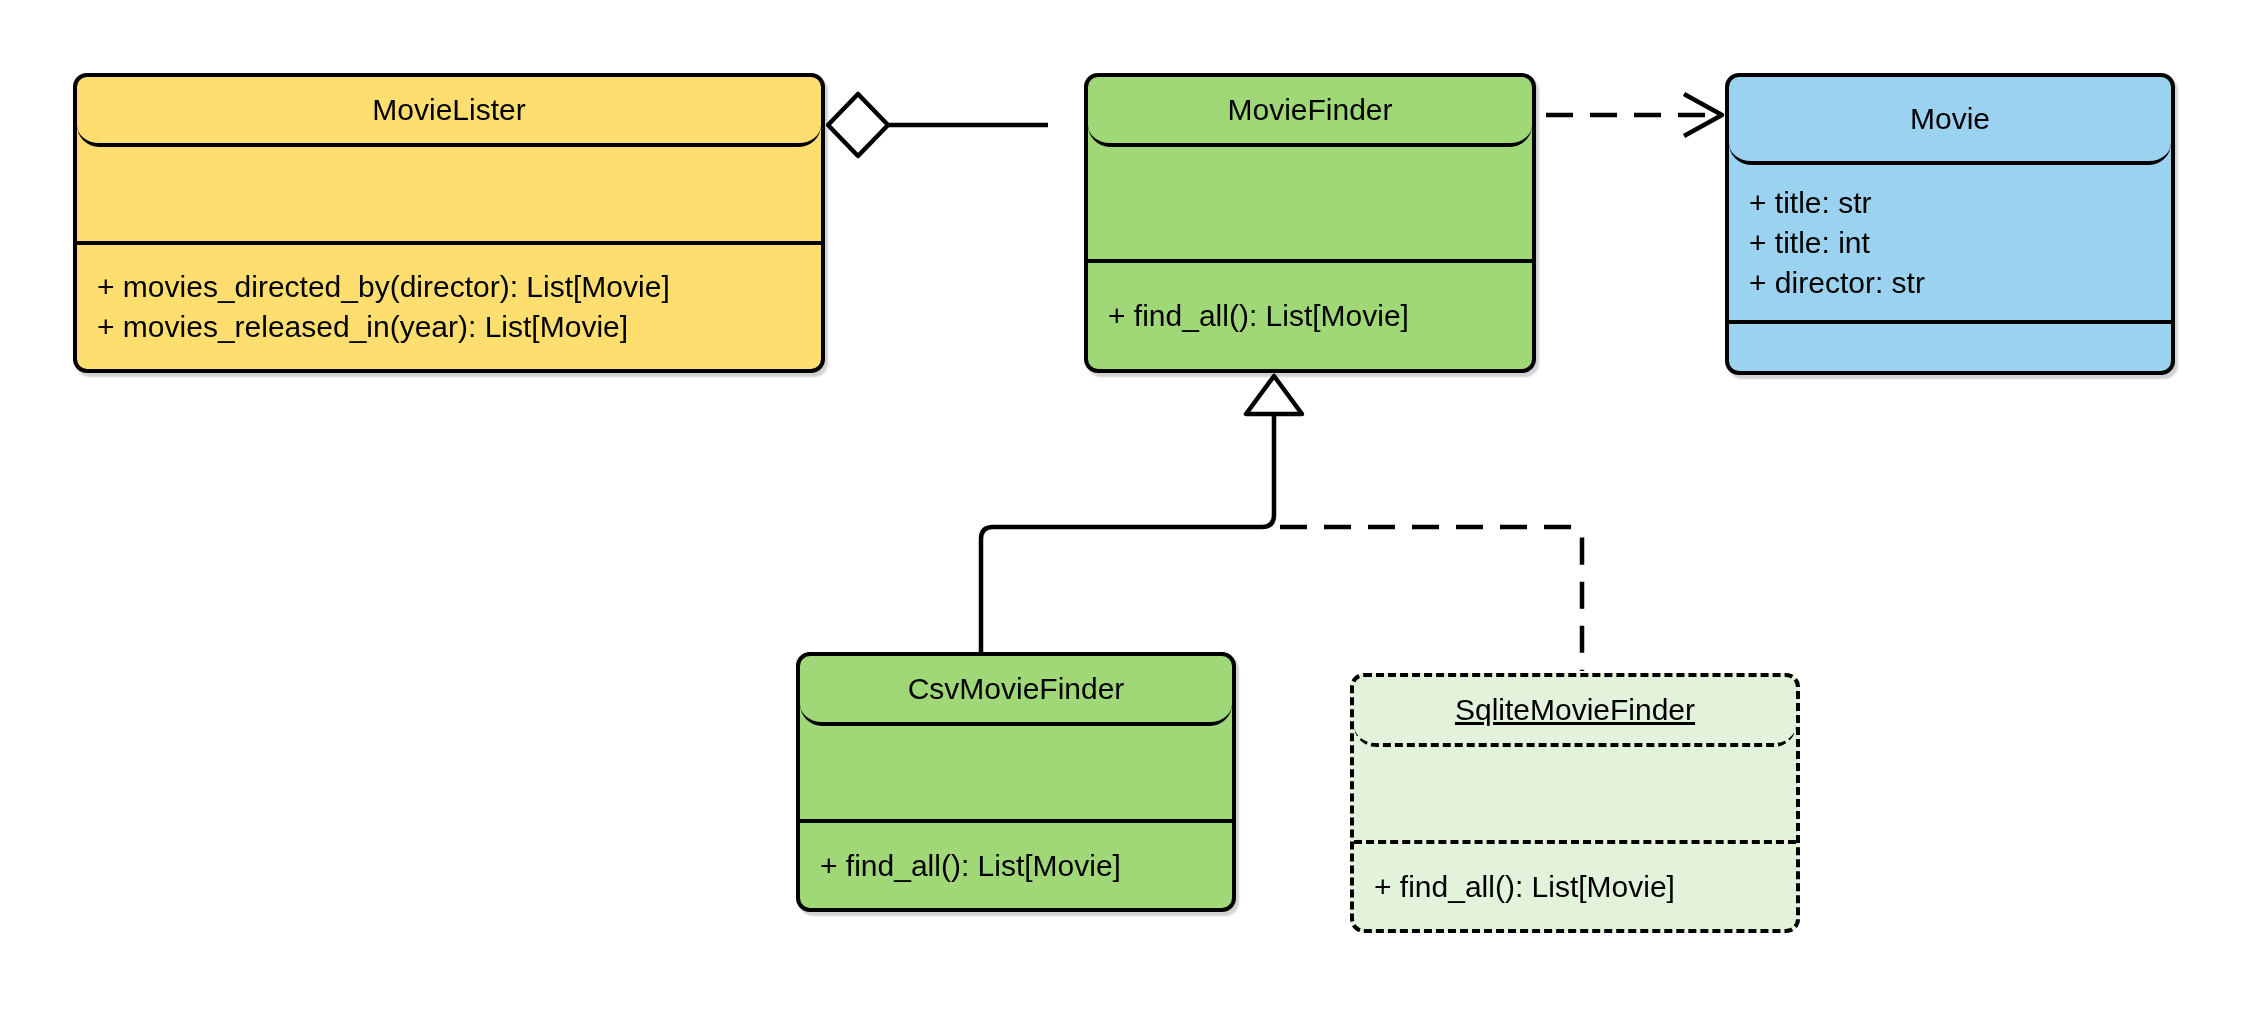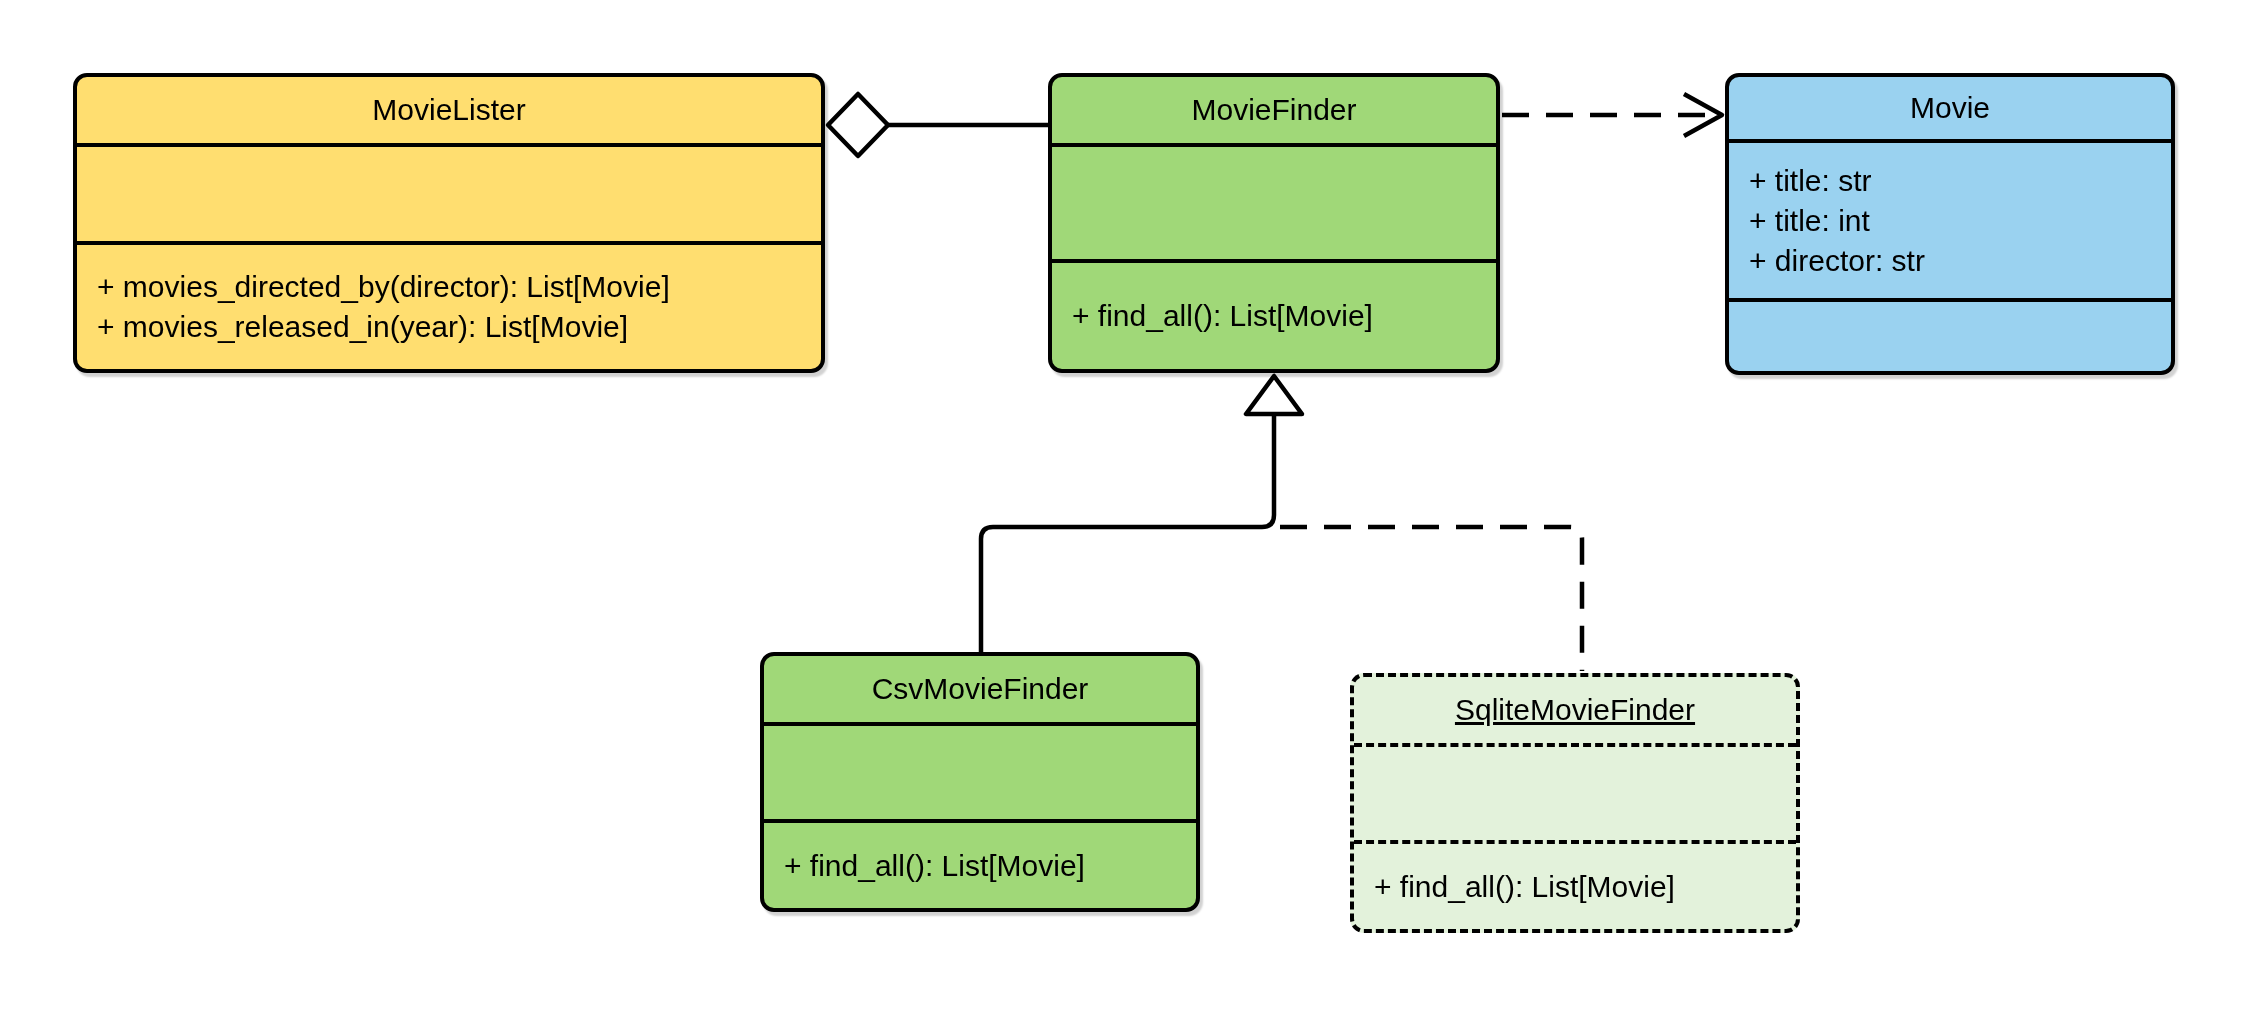--- a/index.html
+++ b/index.html
@@ -50,20 +50,21 @@
   .uml-class.dashed-border { border-style: dashed; }
 
   .uml-class .title {
     box-sizing: border-box;
     flex: 0 0 auto;
     border-bottom: 4px solid var(--stroke, #000);
     display: flex;
     align-items: center;
     justify-content: center;
     font-size: 30px;
+    border-radius: 22px;
   }
   .uml-class.dashed-border .title { border-bottom-style: dashed; }
 
   .uml-class .attrs-compartment {
     box-sizing: border-box;
     flex: 0 0 auto;
     border-bottom: 4px solid var(--stroke, #000);
     display: flex;
     flex-direction: column;
     justify-content: center;
@@ -79,35 +80,35 @@
   }
 
   .member {
     font-size: 30px;
     line-height: 40px;
     padding-left: 20px;
     white-space: nowrap;
   }
 
   .fill-yellow      { background: var(--yellow, #ffde70); }
-  .fill-green       { background: var(--green, #a0d878); }
+  .fill-green       { background: var(--green, #a0d878); margin-left: 36px; }
   .fill-blue        { background: var(--blue, #9ad2f0); }
   .fill-light-green { background: var(--light-green, #e3f2db); }
 
   
   #box-movie-lister        { left: 73px;   top: 73px;  width: 752px; height: 300px; }
   #box-movie-lister .title { height: 70px; }
   #box-movie-lister .attrs-compartment { height: 98px; }
 
   #box-movie-finder        { left: 1048px; top: 73px;  width: 452px; height: 300px; }
   #box-movie-finder .title { height: 70px; }
   #box-movie-finder .attrs-compartment { height: 116px; }
 
   #box-movie               { left: 1725px; top: 73px;  width: 450px; height: 302px; }
-  #box-movie .title        { height: 66px; }
+  #box-movie .title        { height: 88px; }
   #box-movie .attrs-compartment { height: 159px; }
 
   #box-csv-movie-finder        { left: 760px;  top: 652px; width: 440px; height: 260px; }
   #box-csv-movie-finder .title { height: 70px; }
   #box-csv-movie-finder .attrs-compartment { height: 97px; }
 
   #box-sqlite-movie-finder        { left: 1350px; top: 673px; width: 450px; height: 260px; }
   #box-sqlite-movie-finder .title { height: 70px; text-decoration: underline; }
   #box-sqlite-movie-finder .attrs-compartment { height: 97px; }
 </style>

